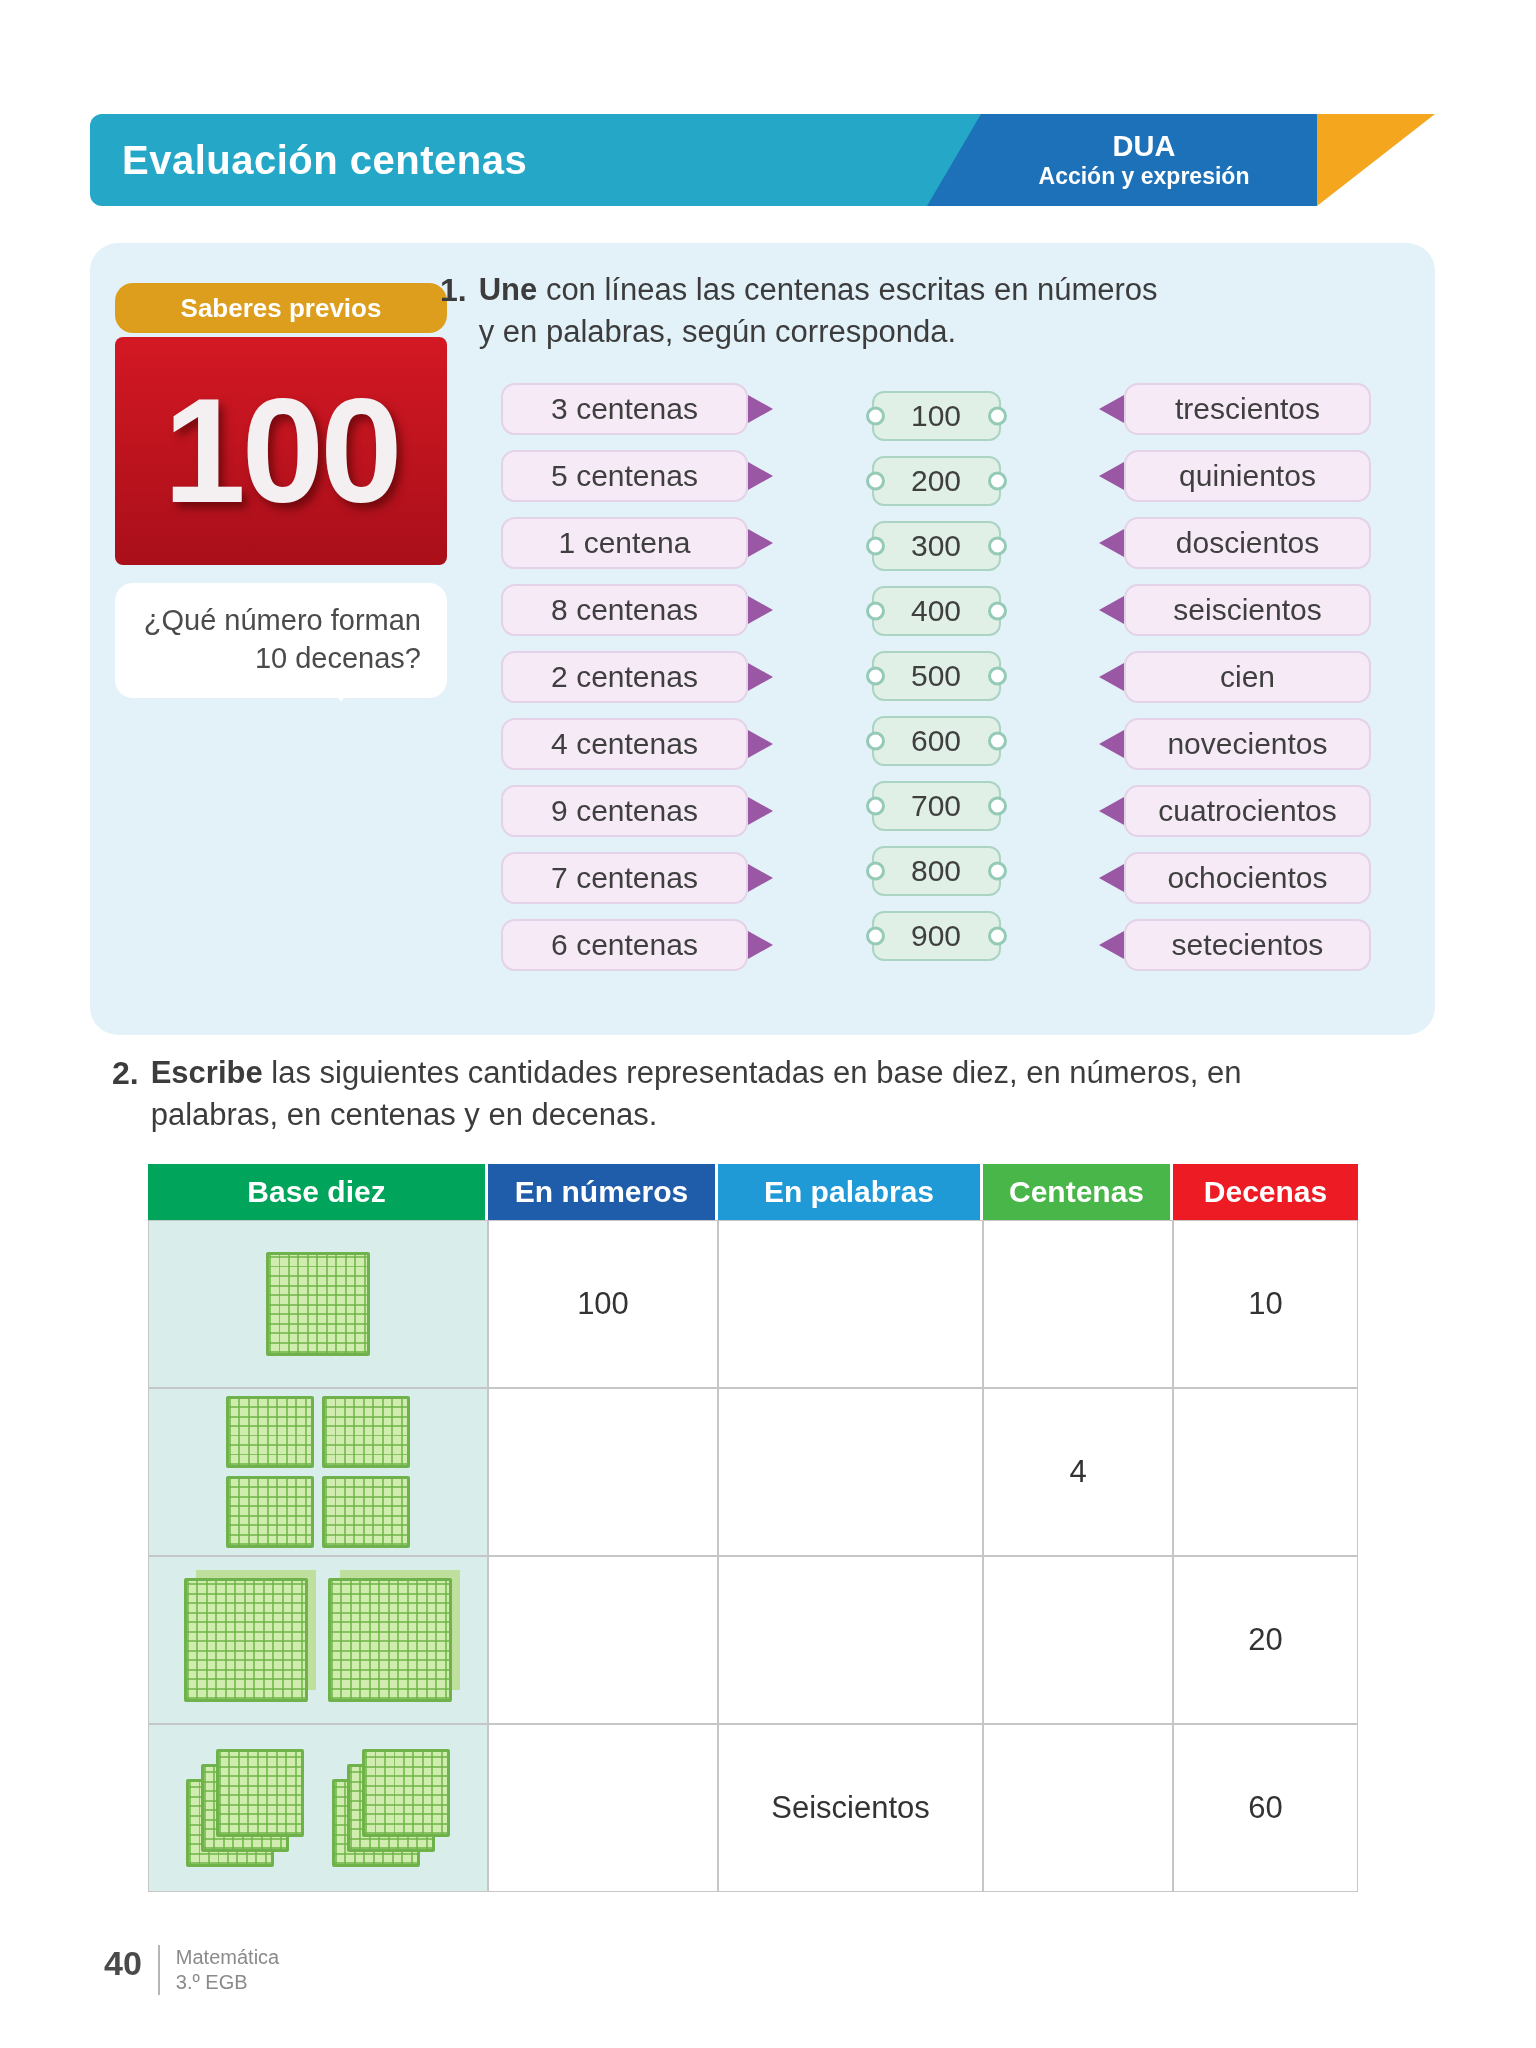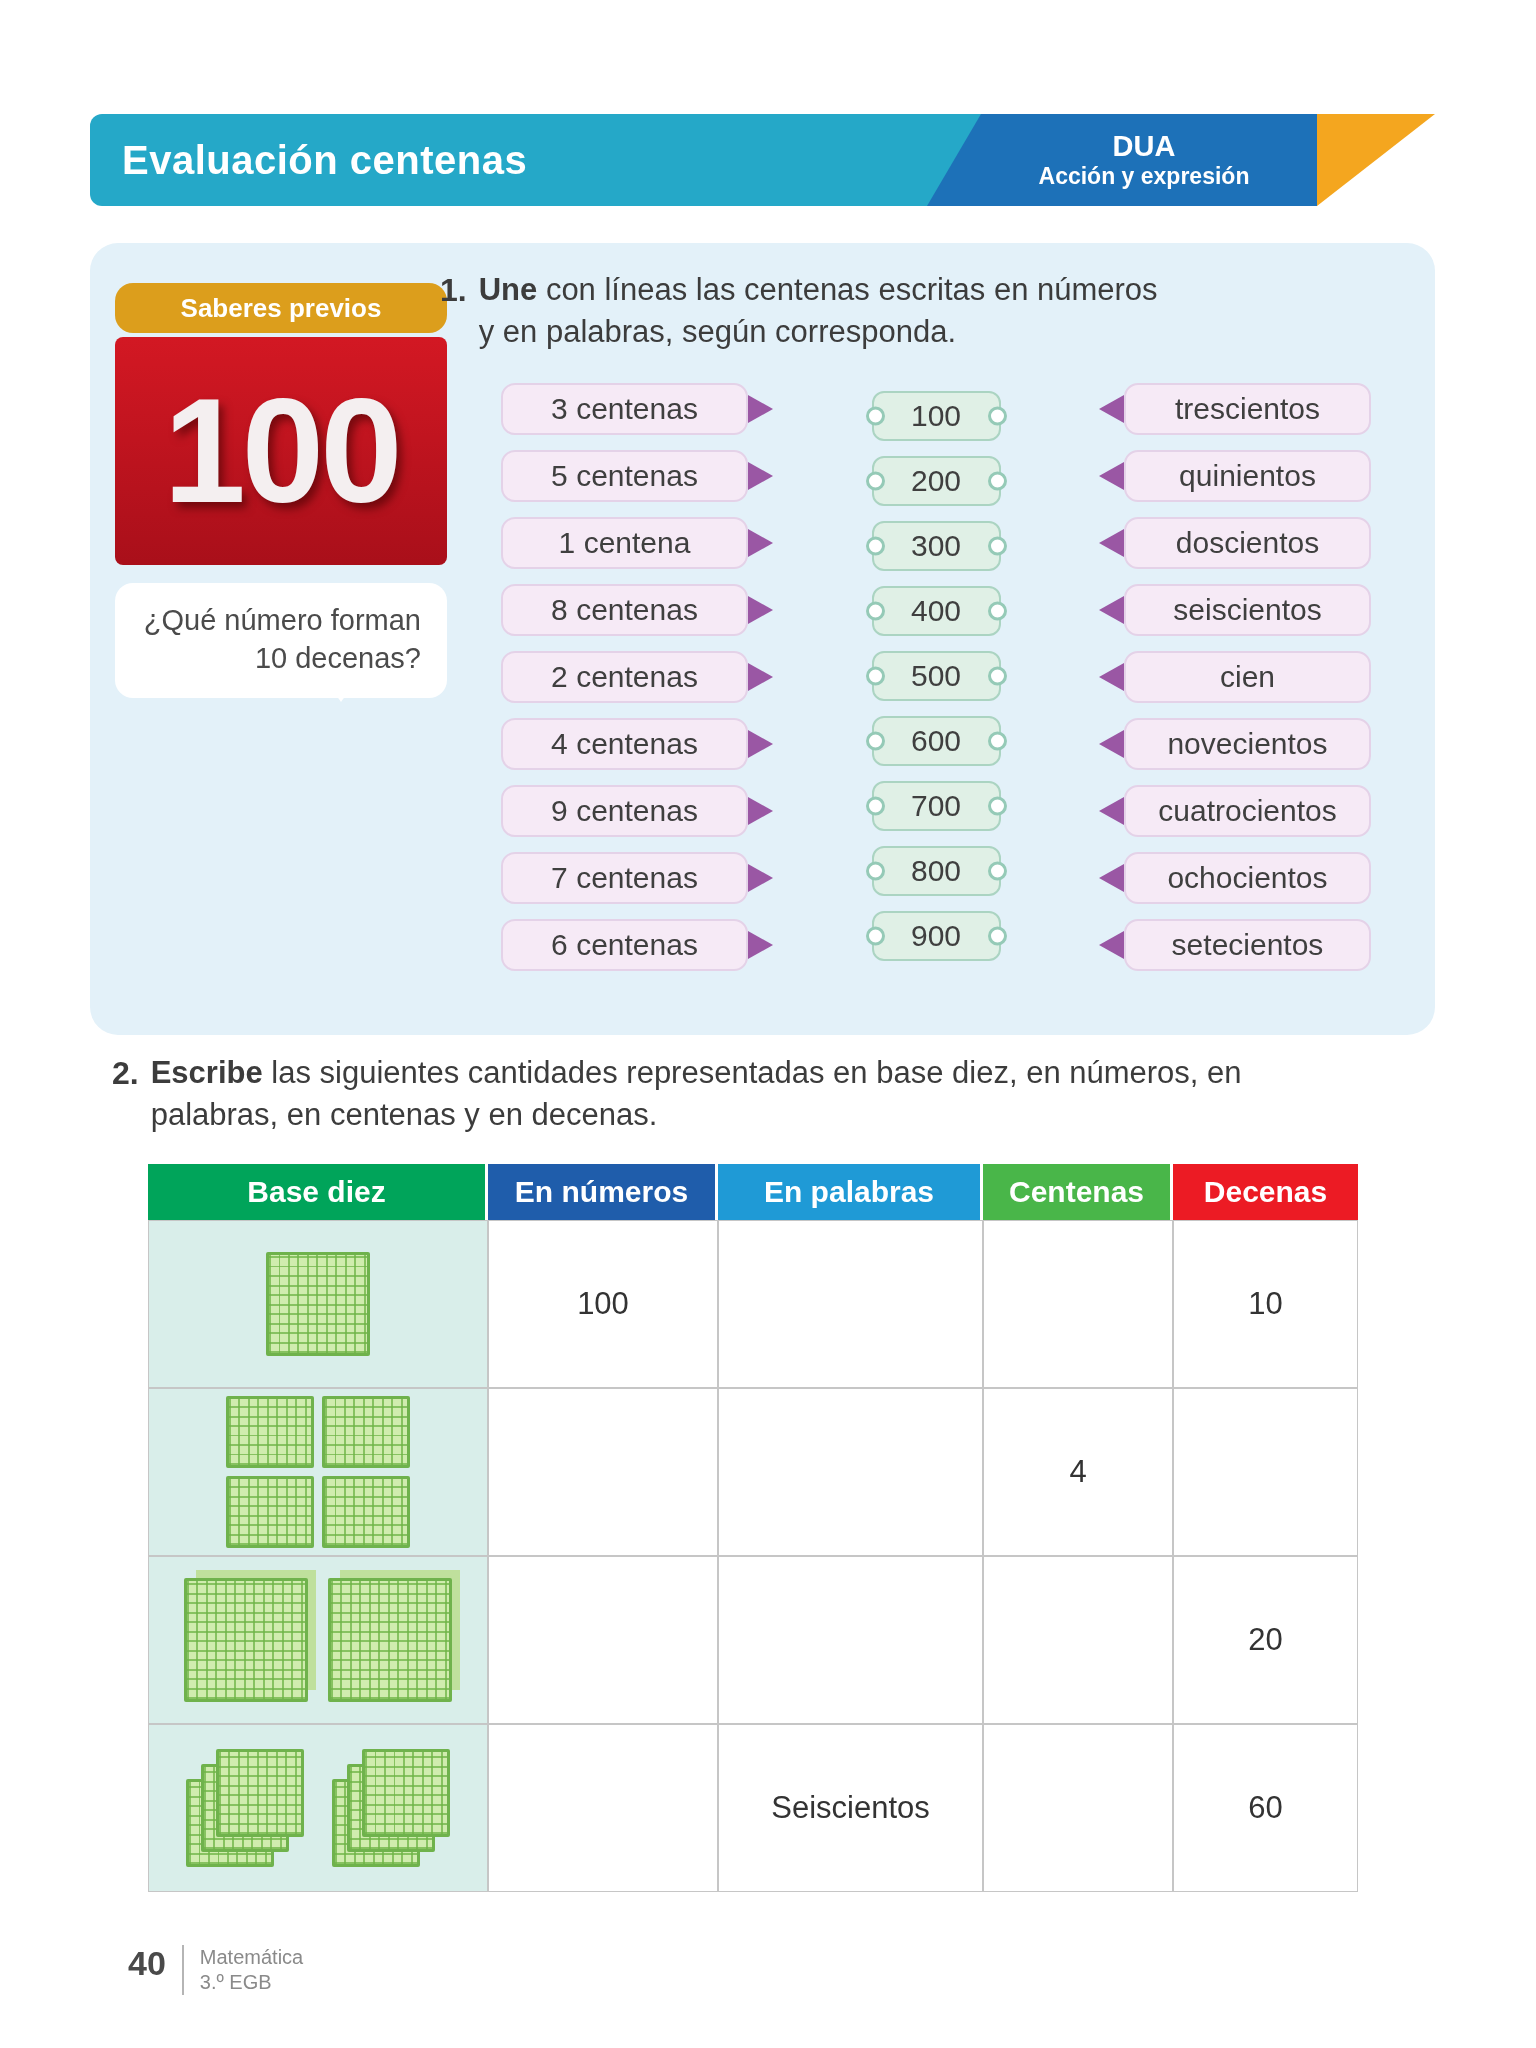--- a/index.html
+++ b/index.html
@@ -69,21 +69,21 @@
   .bpair{display:flex;gap:20px;}
   .bpair .block{width:124px;height:124px;box-shadow:10px -10px 0 -2px #bfe09c;}
   .bstacks{display:flex;gap:28px;}
   .stack{position:relative;width:118px;height:118px;}
   .stack .block{position:absolute;width:88px;height:88px;}
   .s0{left:0;top:30px;}
   .s1{left:15px;top:15px;}
   .s2{left:30px;top:0;}
 
   
-  .footer{position:absolute;left:128px;top:1945px;display:flex;align-items:flex-start;gap:16px;}
+  .footer{position:absolute;left:104px;top:1945px;display:flex;align-items:flex-start;gap:16px;}
   .pageno{font-size:34px;font-weight:bold;color:#4a4a4a;line-height:1.1;}
   .foot-meta{display:flex;flex-direction:column;border-left:2px solid #b5b5b5;padding-left:16px;font-size:20px;color:#8a8a8a;line-height:1.25;}
 </style>
 </head>
 <body>
 
 <div class="page">
 
   <div class="hdr">
     <div class="hdr-teal">

